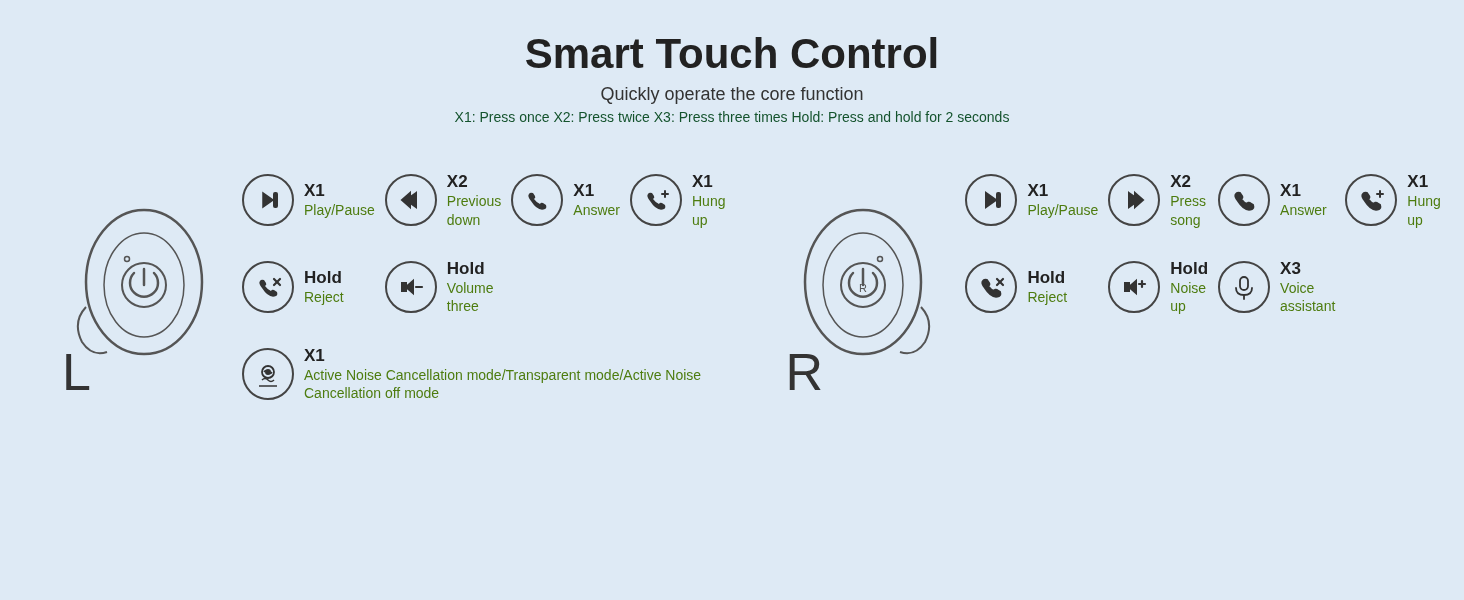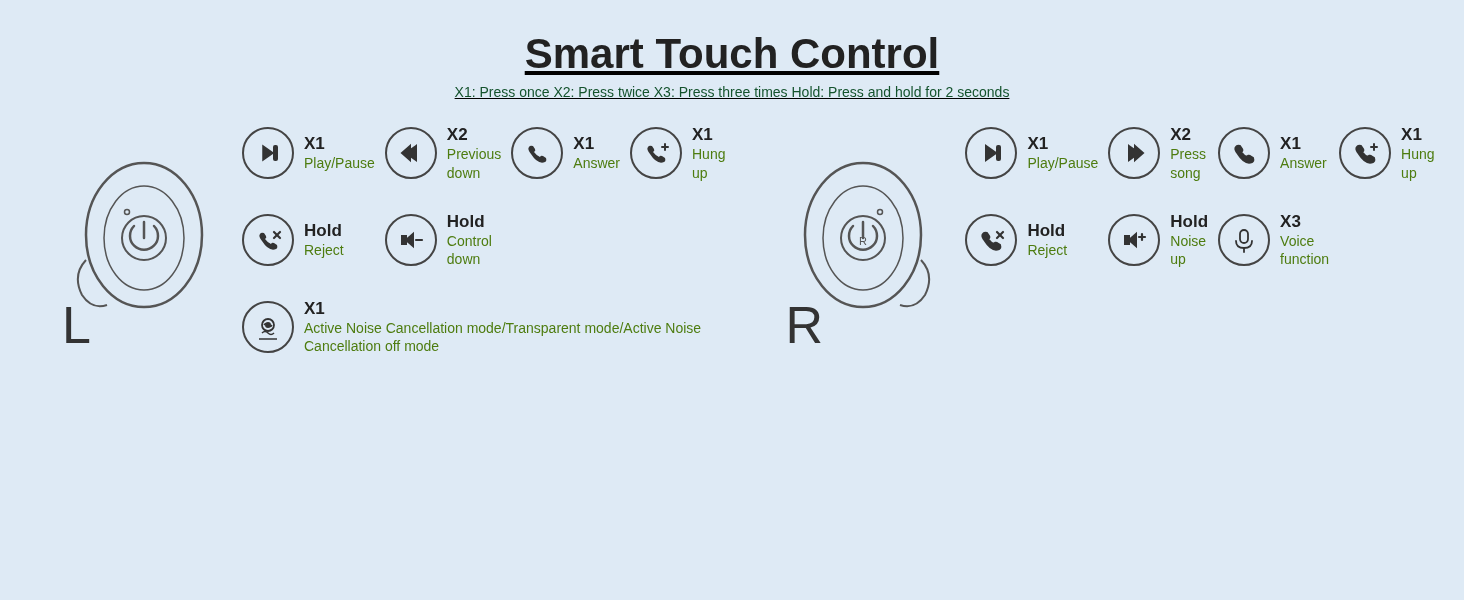--- a/index.html
+++ b/index.html
@@ -8,22 +8,21 @@
       font-family: Arial, sans-serif;
       width: 1464px;
       min-height: 600px;
       display: flex;
       flex-direction: column;
       align-items: center;
       padding: 30px 40px 30px;
     }
     .header {
       text-align: center;
-      margin-bottom: 5px;
-      text-decoration: underline;
+      margin-bottom: 27px;
     }
     .header h1 {
       font-size: 42px;
       font-weight: 700;
       color: #222;
       margin-bottom: 6px;
     }
     .header .subtitle {
       font-size: 18px;
       color: #333;
@@ -120,20 +119,21 @@
       position: absolute;
       bottom: 10px;
       left: 20px;
     }
   </style>
 </head>
 <body>
 
 <div class="header">
   <h1>Smart Touch Control</h1>
+  <div class="subtitle">Quickly operate the core function</div>
   <div class="legend">X1: Press once  X2: Press twice   X3: Press three times    Hold: Press and hold for 2 seconds</div>
 </div>
 
 <div class="main-content">
 
   <div class="side">
     <div class="earbud-img">
       <svg class="earbud-svg" viewBox="0 0 140 190" fill="none" xmlns="http://www.w3.org/2000/svg">
 
         <ellipse cx="72" cy="105" rx="58" ry="72" stroke="#555" stroke-width="2.5" fill="none"></ellipse>
@@ -222,21 +222,21 @@
       <div class="control-item">
         <div class="icon-circle">
           <svg viewBox="0 0 28 28">
             <polygon points="5,10 5,18 9,18 9,10" fill="#333"></polygon>
             <polygon points="9,14 16,8 16,20" fill="#333"></polygon>
             <line x1="19" y1="14" x2="25" y2="14" stroke="#333" stroke-width="2.2" stroke-linecap="round"></line>
           </svg>
         </div>
         <div class="control-text">
           <span class="control-label hold-label">Hold</span>
-          <span class="control-desc">Control down</span>
+          <span class="control-desc">Volume three</span>
         </div>
       </div>
 
       <div class="control-item" style="grid-column: 1 / -1;">
         <div class="icon-circle">
           <svg viewBox="0 0 28 28">
             <circle cx="14" cy="12" r="6" stroke="#333" stroke-width="1.8" fill="none"></circle>
             <path d="M10 12 Q12 9 14 12 Q16 15 18 12" stroke="#333" stroke-width="1.5" fill="none"></path>
             <circle cx="14" cy="12" r="2" fill="#333"></circle>
             <path d="M8 20 Q11 17 14 20 Q17 23 20 20" stroke="#333" stroke-width="1.5" fill="none"></path>
@@ -354,19 +354,19 @@
       <div class="control-item">
         <div class="icon-circle">
           <svg viewBox="0 0 28 28">
             <rect x="10" y="4" width="8" height="13" rx="4" stroke="#333" stroke-width="1.8" fill="none"></rect>
             <path d="M6 15 Q6 22 14 22 Q22 22 22 15" stroke="#333" stroke-width="1.8" fill="none" stroke-linecap="round"></path>
             <line x1="14" y1="22" x2="14" y2="26" stroke="#333" stroke-width="1.8" stroke-linecap="round"></line>
           </svg>
         </div>
         <div class="control-text">
           <span class="control-label">X3</span>
-          <span class="control-desc">Voice  function</span>
+          <span class="control-desc">Voice  assistant</span>
         </div>
       </div>
     </div>
     <div class="letter-label">R</div>
   </div>
 </div>
 
 </body></html>

